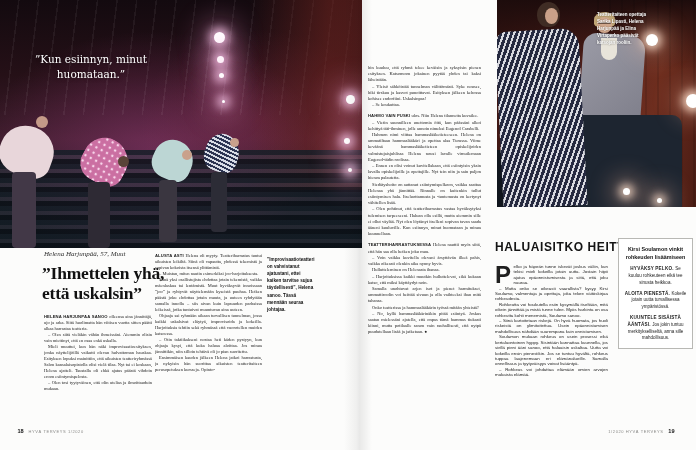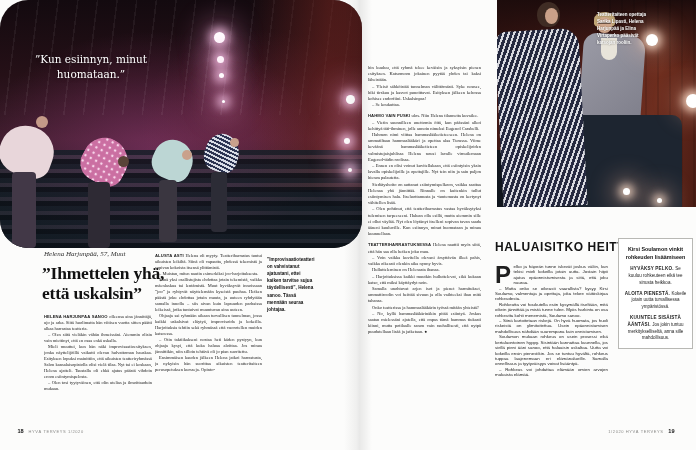--- a/index.html
+++ b/index.html
@@ -5,21 +5,21 @@
   html,body{margin:0;padding:0;background:#e8e8e6;}
   .spread{position:relative;width:696px;height:450px;background:#fcfcfb;overflow:hidden;
           font-family:"Liberation Serif",serif;}
   .spread *{box-sizing:border-box;}
 
   
   .photo-left{position:absolute;left:0;top:0;width:362px;height:248px;overflow:hidden;
     background:
       radial-gradient(240px 170px at 150px 150px, rgba(186,72,148,.38), transparent 70%),
       radial-gradient(160px 120px at 260px 120px, rgba(120,40,60,.45), transparent 75%),
-      linear-gradient(180deg,#130a0f 0%,#251017 30%,#3d1c2c 56%,#231621 80%,#140f17 100%); border-radius: 28px;}
+      linear-gradient(180deg,#130a0f 0%,#251017 30%,#3d1c2c 56%,#231621 80%,#140f17 100%);}
   .ceiling{position:absolute;left:0;top:0;width:362px;height:115px;
     background:repeating-linear-gradient(97deg, transparent 0 18px, rgba(255,255,255,.055) 18px 19.5px);}
   .wall-right{position:absolute;left:250px;top:0;width:112px;height:190px;
     background:linear-gradient(90deg, transparent, rgba(118,38,32,.55) 70%);}
   .seats{position:absolute;left:0;top:150px;width:362px;height:98px;opacity:.9;
     background:repeating-linear-gradient(180deg, rgba(18,30,38,.9) 0 5px, rgba(44,60,70,.55) 5px 9px, rgba(10,18,24,.92) 9px 14px);}
   .flare{position:absolute;border-radius:50%;background:#fff;
     box-shadow:0 0 10px 5px rgba(255,205,240,.75),0 0 26px 14px rgba(255,160,220,.28);}
   .f1{left:214px;top:32px;width:11px;height:11px;}
   .f2{left:217px;top:56px;width:7px;height:7px;}

